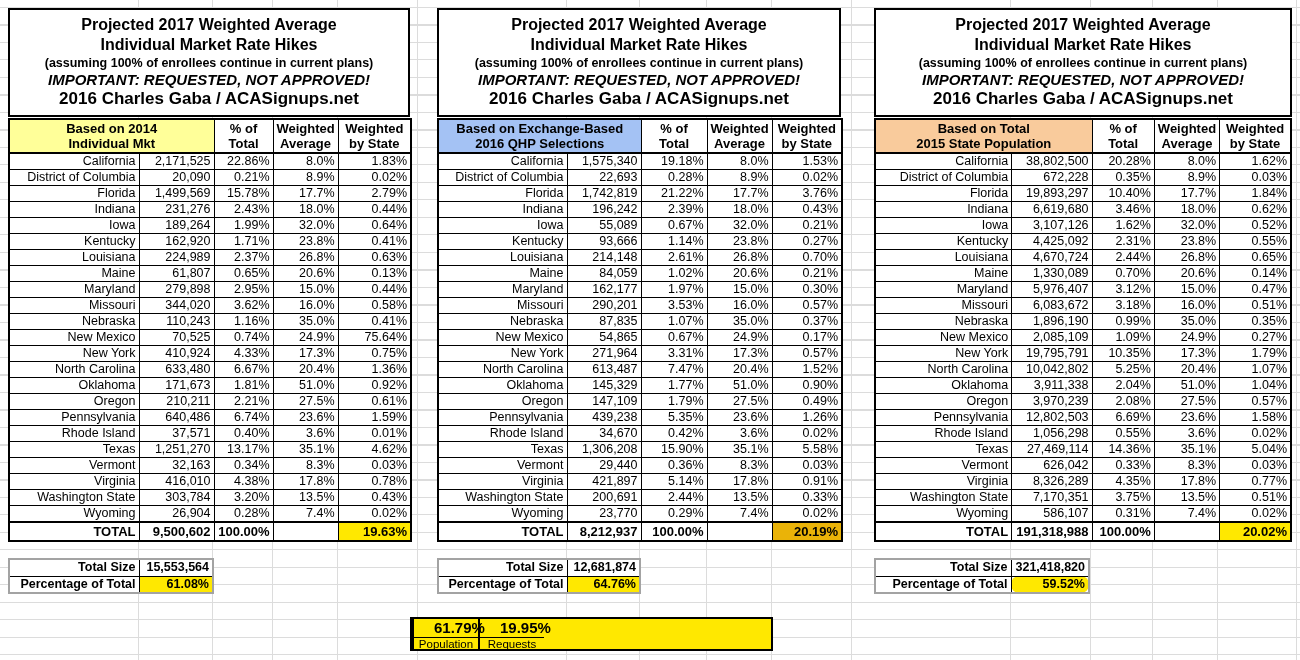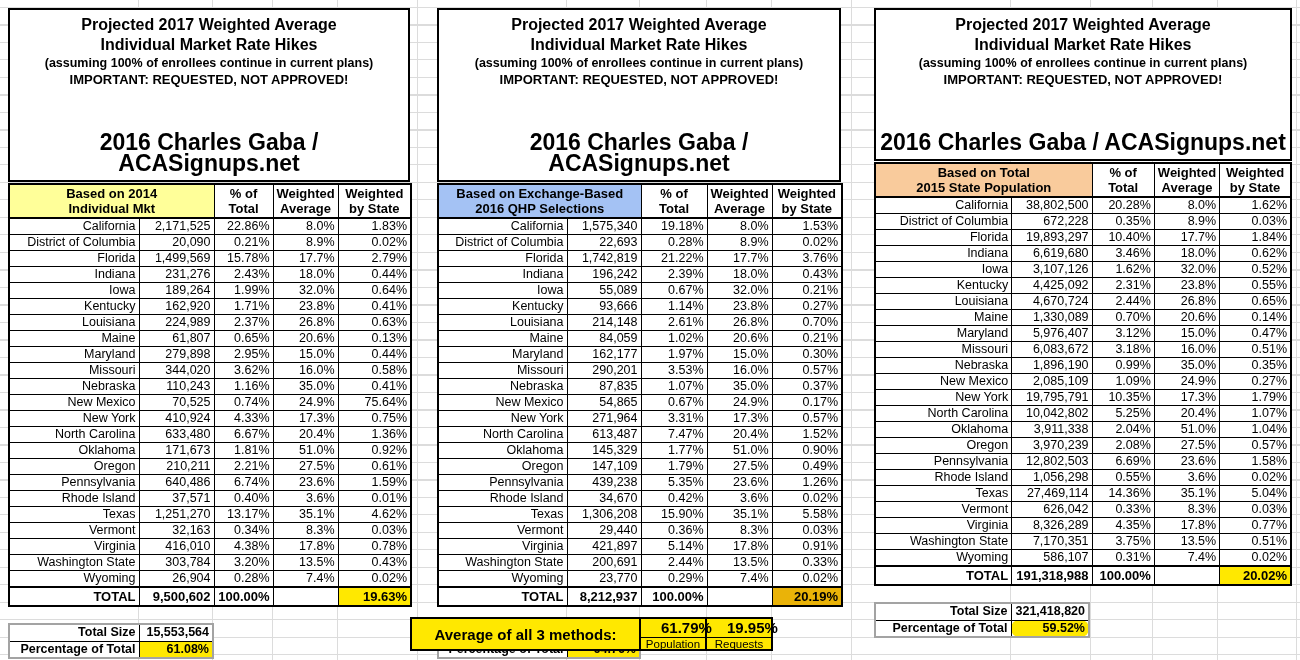--- a/index.html
+++ b/index.html
@@ -13,22 +13,22 @@
   .vline{position:absolute;top:0;bottom:0;width:1px;background:#dcdcdc;}
 
   .sheet{position:absolute;top:8px;}
   .sheet1{left:8px;width:402px;}
   .sheet2{left:437px;width:404px;}
   .sheet3{left:874px;width:418px;}
 
   .title-block{border:2px solid #000;background:#fff;text-align:center;padding:5px 2px 6px 2px;}
   .tl-big{font-size:16px;font-weight:bold;line-height:20px;}
   .tl-small{font-size:12.5px;font-weight:bold;line-height:16px;}
-  .tl-italic{font-size:13px;font-weight:bold;line-height:17px;}
-  .tl-site{font-size:23px;font-weight:bold;line-height:21px;margin-top:44px;}
+  .tl-italic{font-size:15px;font-weight:bold;font-style:italic;line-height:17px;}
+  .tl-site{font-size:17px;font-weight:bold;line-height:21px;}
 
   table.grid-table{border-collapse:collapse;table-layout:fixed;width:100%;margin-top:1px;
     border:2px solid #000;background:#fff;}
   .grid-table th{border:1px solid #000;border-bottom:2px solid #000;font-size:13px;
     font-weight:bold;text-align:center;line-height:15px;height:32px;padding:0 2px;overflow:hidden;}
   .grid-table td{border:1px solid #000;font-size:12.5px;height:15px;line-height:15px;
     text-align:right;padding:0 3px;white-space:nowrap;overflow:hidden;}
   .grid-table .total-row td{border-top:2px solid #000;font-weight:bold;font-size:13px;height:17px;line-height:17px;}
 
   table.ft{border-collapse:collapse;table-layout:fixed;border:2px solid #a3a3a3;background:#fff;margin-top:16px;}
@@ -740,21 +740,20 @@
     </tr>
     <tr>
       <td>Percentage of Total</td>
       <td style="background-color: rgb(255, 232, 0); border-radius: 8px;">59.52%</td>
     </tr>
   </tbody>
     </table>
 </div>
 
 <div class="banner" style="background-color: rgb(255, 232, 0);">
-  <div class="banner-label">Average of all 3 methods:</div>
   <div class="banner-stat">
     <div class="val">61.79%</div>
     <div class="lbl">Population</div>
   </div>
   <div class="banner-stat">
     <div class="val">19.95%</div>
     <div class="lbl">Requests</div>
   </div>
 </div>
 

